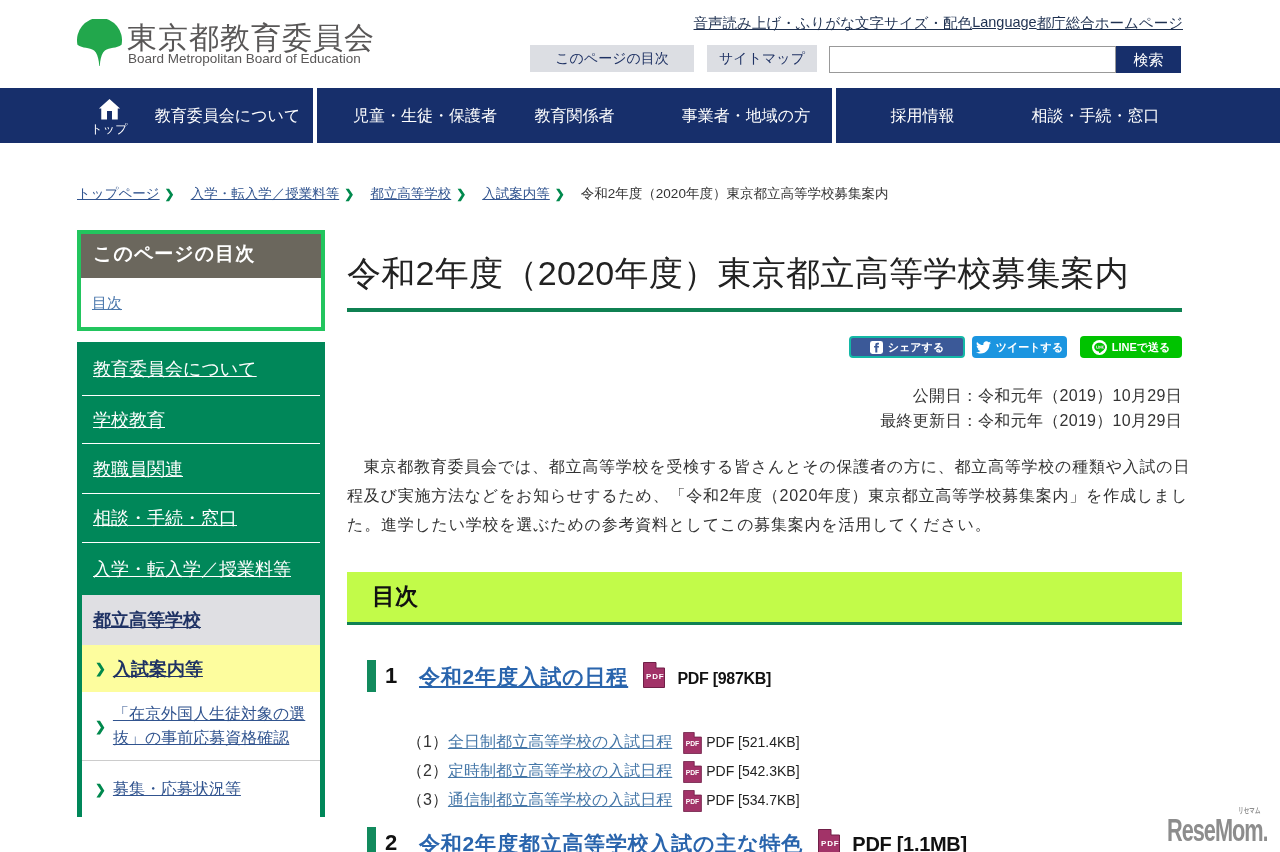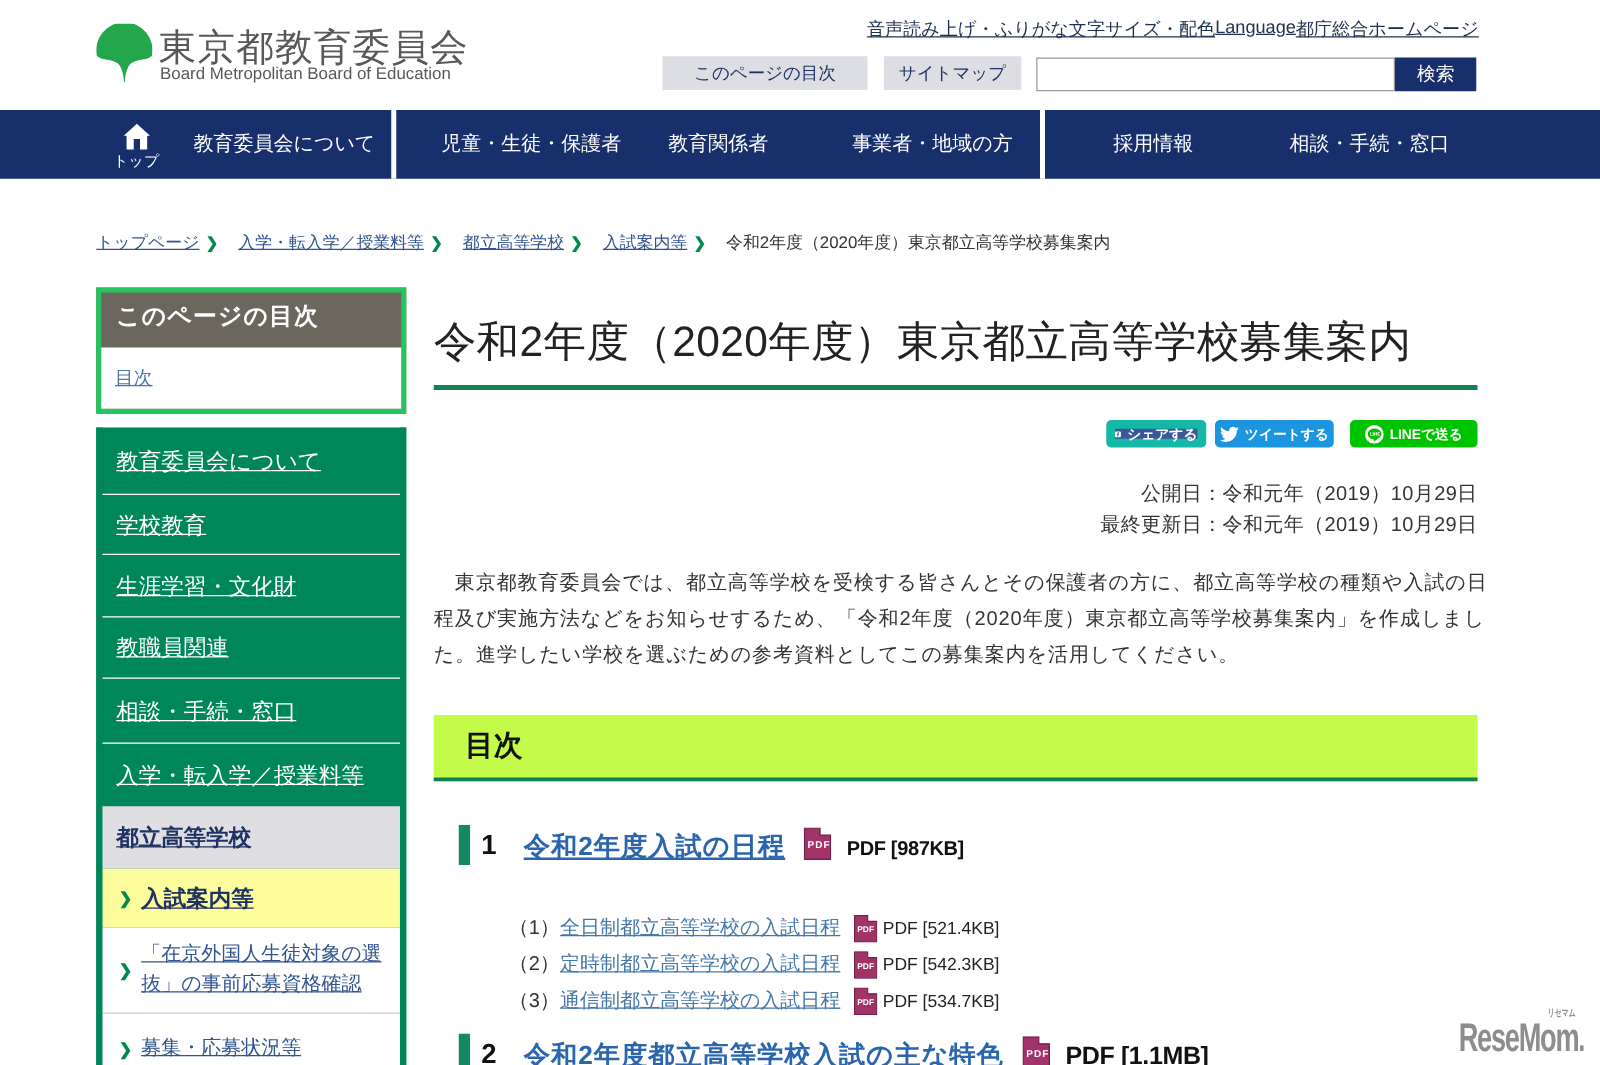--- a/index.html
+++ b/index.html
@@ -44,21 +44,21 @@
 .menu .yel { background:#fdfd9e; height:47px; display:flex; align-items:center; padding-left:13px; }
 .menu .yel a { color:#1f3264; font-weight:bold; font-size:18px; }
 .menu .wht { background:#fff; display:flex; align-items:center; padding:10px 6px 10px 13px; border-bottom:1px solid #ccc; min-height:48px; }
 .menu .wht a { color:#31548f; font-size:16px; line-height:24px; }
 .arr { color:#00894d; font-weight:bold; font-size:13px; margin-right:7px; }
 
 .main { position:absolute; left:347px; top:230px; width:835px; }
 h1 { font-size:34px; font-weight:normal; color:#222; letter-spacing:0.3px; white-space:nowrap; padding-top:21px; padding-bottom:11px; border-bottom:4px solid #0f8152; }
 .soc { position:absolute; top:106px; right:0; display:flex; gap:7px; }
 .soc .b { height:22px; border-radius:4px; color:#fff; font-size:11px; font-weight:bold; display:flex; align-items:center; justify-content:center; white-space:nowrap; }
-.soc .fb { background:#3b5998; width:80px; border:7px solid #14b8a6; }
+.soc .fb { background:#3b5998; width:116px; border:2px solid #14b8a6; }
 .soc .tw { background:#1b95e0; width:95px; }
 .soc .ln { background:#00c300; width:102px; margin-left:6px; }
 .soc svg { margin-right:5px; }
 .dates { position:absolute; top:153px; right:0; text-align:right; font-size:16px; color:#333; line-height:25px; letter-spacing:0.3px; }
 .para { position:absolute; top:222px; left:0; width:900px; white-space:nowrap; font-size:16px; color:#333; line-height:29px; letter-spacing:0.75px; }
 .mokuji { position:absolute; top:342px; left:0; width:835px; height:53px; background:#c2fb49; border-bottom:3px solid #0f8152; line-height:49px; font-size:23px; font-weight:bold; color:#111; padding-left:25px; }
 .item { position:absolute; left:0; width:835px; }
 .item .bar { position:absolute; left:20px; top:0px; width:9px; height:32px; background:#128a5d; }
 .item .num { position:absolute; left:38px; top:3px; font-size:22px; font-weight:bold; color:#111; }
 .item .lnk { position:absolute; left:72px; top:3px; font-size:21px; font-weight:bold; color:#2a65ad; white-space:nowrap; letter-spacing:0.8px; }
@@ -112,23 +112,20 @@
   <div class="pagemokuji">
     <div class="hd">このページの目次</div>
     <div class="bd"><a href="#">目次</a></div>
   </div>
   <div class="menu">
     <div class="g">
         <a href="#">教育委員会について</a>
       </div>
     <div class="g">
         <a href="#">学校教育</a>
-      </div>
-    <div class="g">
-        <a href="#">生涯学習・文化財</a>
       </div>
     <div class="g">
         <a href="#">教職員関連</a>
       </div>
     <div class="g">
         <a href="#">相談・手続・窓口</a>
       </div>
     <div class="g" style="border-bottom:none;">
         <a href="#">入学・転入学／授業料等</a>
       </div>

